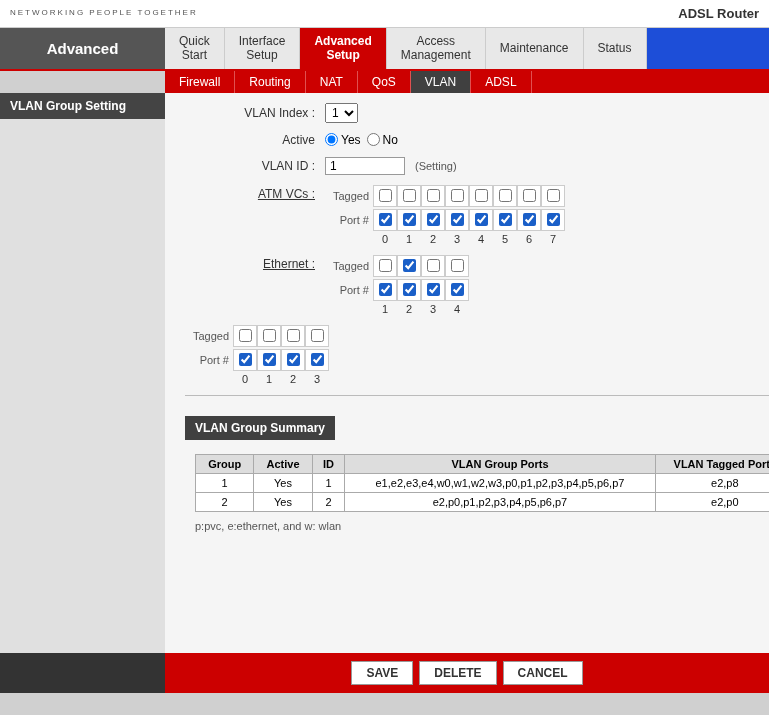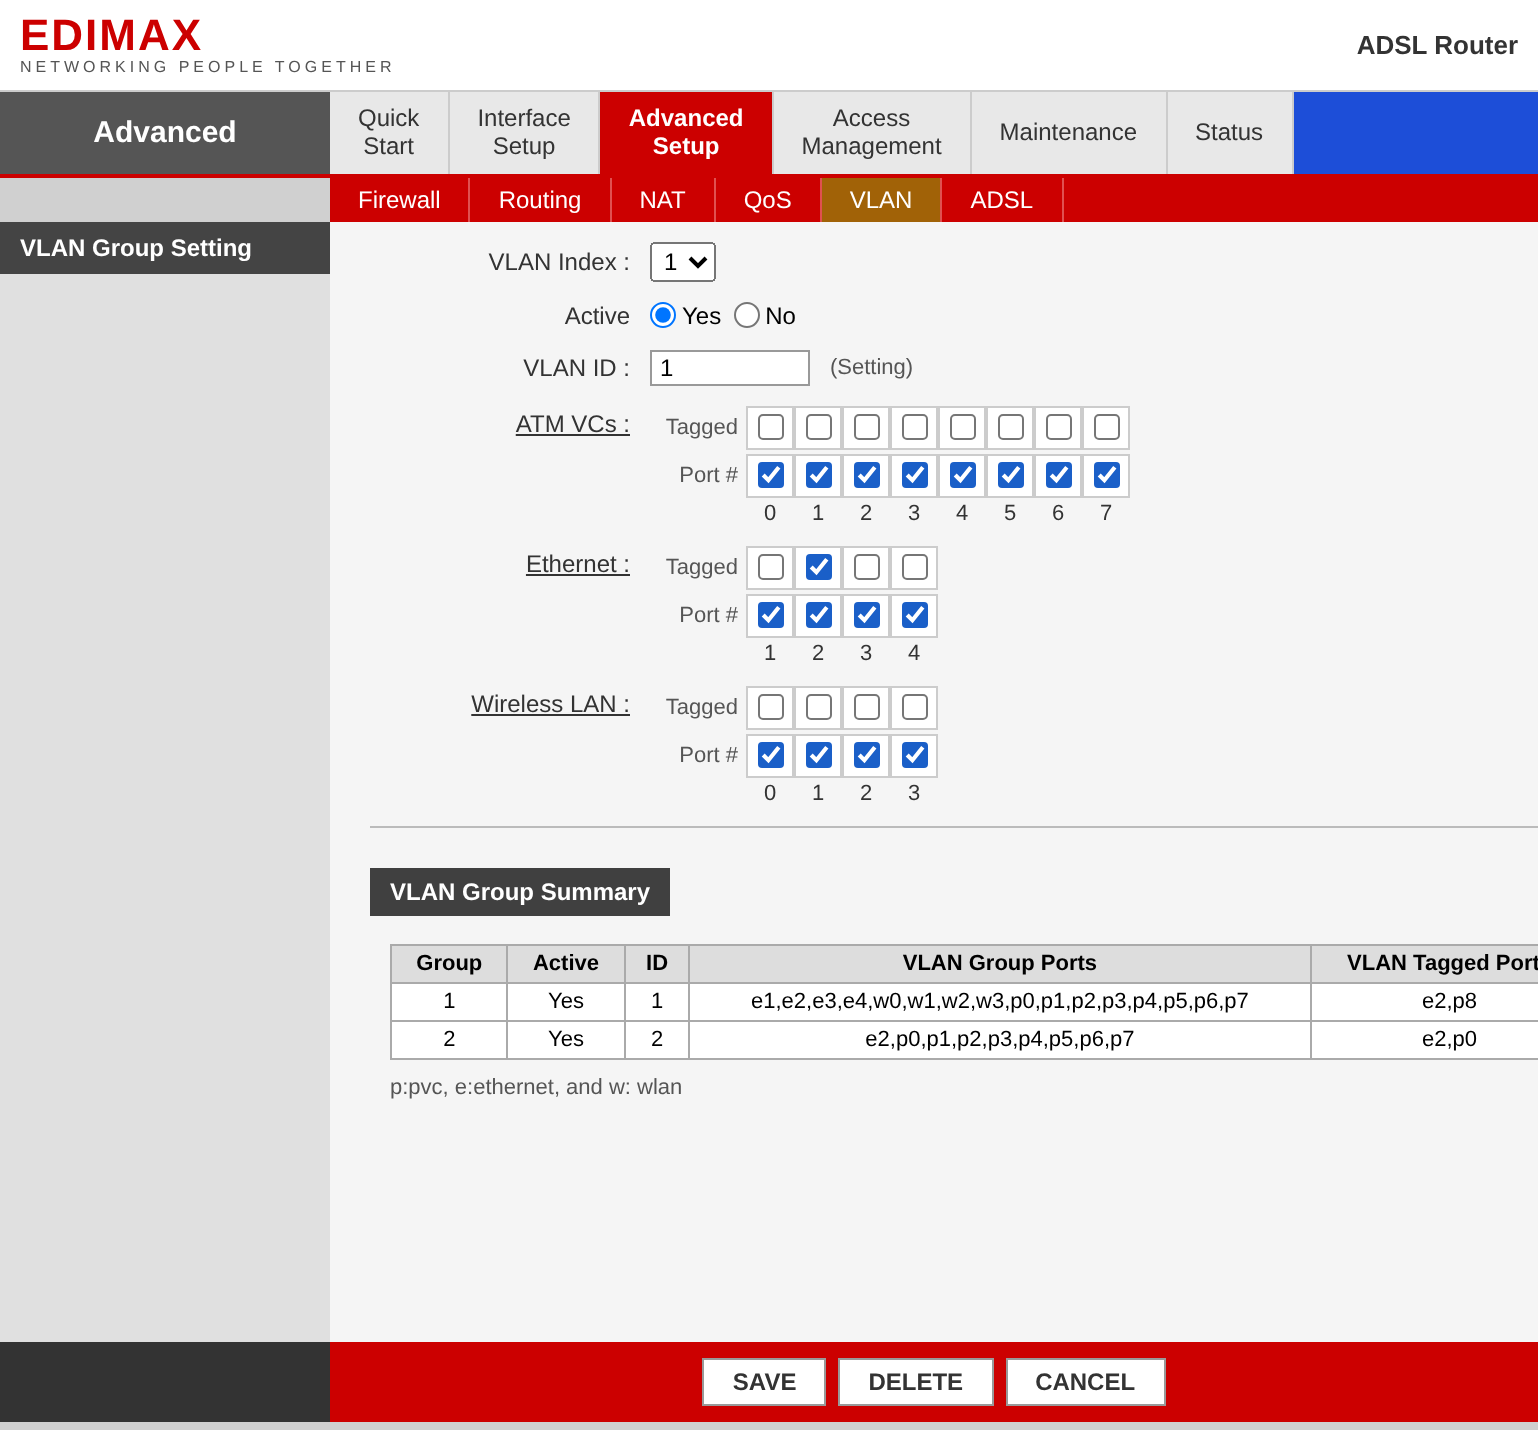--- a/index.html
+++ b/index.html
@@ -15,21 +15,21 @@
     
     .top-nav { display: flex; background: #1d4ed8; border-bottom: 2px solid #cc0000; }
     .sidebar-title { background: #555; color: #fff; width: 165px; min-width: 165px; display: flex; align-items: center; justify-content: center; font-size: 15px; font-weight: bold; padding: 8px; }
     .nav-tabs { display: flex; flex: 1; align-items: stretch; }
     .nav-tab { padding: 6px 14px; cursor: pointer; font-size: 12px; color: #333; text-align: center; border-right: 1px solid #ccc; display: flex; align-items: center; justify-content: center; background: #e8e8e8; }
     .nav-tab.active { background: #cc0000; color: #fff; font-weight: bold; }
 
     
     .sub-nav { display: flex; background: #cc0000; margin-left: 165px; }
     .sub-tab { padding: 4px 14px; color: #fff; font-size: 12px; cursor: pointer; border-right: 1px solid #e05050; }
-    .sub-tab.active { background: #a16207; }
+    .sub-tab.active { background: #404040; }
 
     
     .main-layout { display: flex; background: #f0f0f0; min-height: 560px; }
     .sidebar { width: 165px; min-width: 165px; background: #e0e0e0; }
     .sidebar-section { background: #444; color: #fff; font-size: 12px; font-weight: bold; padding: 6px 10px; margin-bottom: 16px; }
     .content { flex: 1; padding: 10px 20px; background: #f5f5f5; }
 
     
     .form-row { display: flex; align-items: center; margin-bottom: 10px; }
     .form-label { width: 140px; text-align: right; padding-right: 10px; color: #333; font-size: 12px; }
@@ -61,21 +61,20 @@
     
     .sep { border: none; border-top: 1px solid #bbb; margin: 10px 0; }
 
     .atm-section-label { font-size: 12px; color: #333; width: 140px; text-align: right; padding-right: 10px; text-decoration: underline; }
   </style>
 </head>
 <body>
 
 <div class="header">
   <div class="logo-text">
-    <div class="logo-brand">EDIMAX</div>
     <div class="logo-sub">NETWORKING PEOPLE TOGETHER</div>
   </div>
   <div class="header-title">ADSL Router</div>
 </div>
 
 <div class="top-nav">
   <div class="sidebar-title">Advanced</div>
   <div class="nav-tabs">
     <div class="nav-tab" style="white-space:pre-line;line-height:1.2;">Quick
 Start</div>
@@ -266,21 +265,20 @@
             <div class="cb-num">1</div>
             <div class="cb-num">2</div>
             <div class="cb-num">3</div>
             <div class="cb-num">4</div>
           </div>
         </div>
       </div>
     </div>
 
     <div class="form-row" style="align-items:flex-start; margin-top:6px;">
-      <div class="form-label atm-section-label" style="padding-top:2px;">Wireless LAN :</div>
       <div>
 
         <div style="display:flex; align-items:center; margin-bottom:2px;">
           <span style="font-size:11px;color:#555;width:48px;text-align:right;padding-right:4px;">Tagged</span>
           <div style="display:flex;">
             <div class="cb-cell">
                 <input type="checkbox" style="">
               </div>
             <div class="cb-cell">
                 <input type="checkbox" style="">

